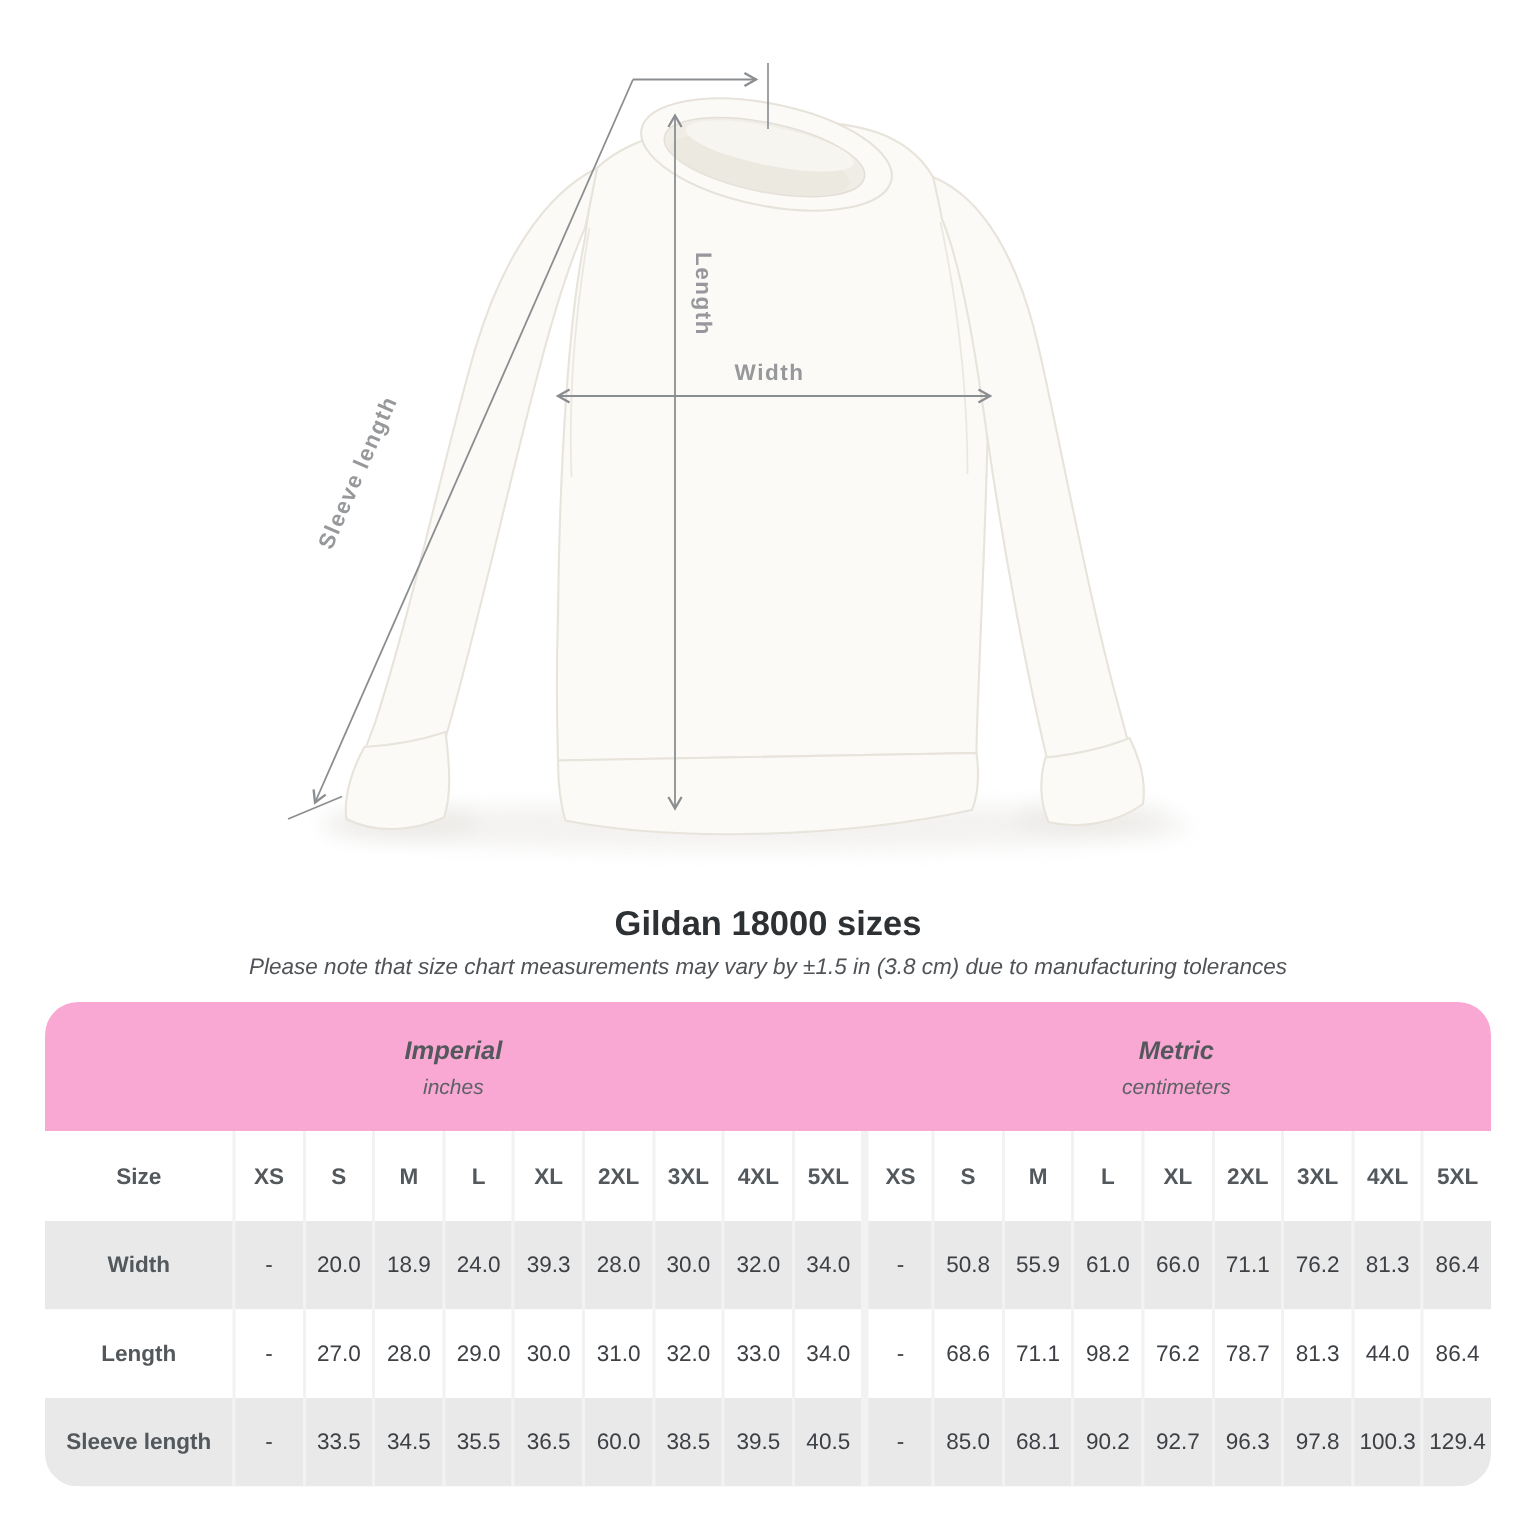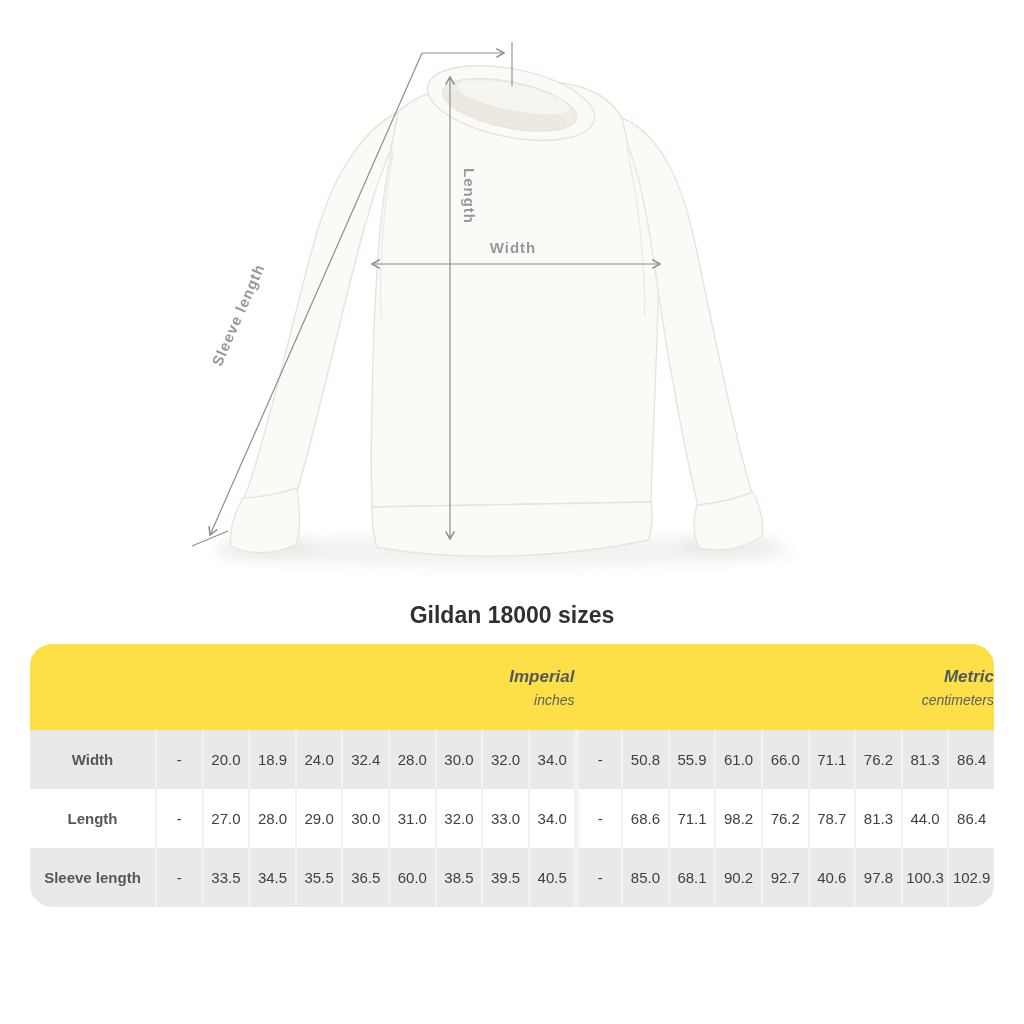--- a/index.html
+++ b/index.html
@@ -12,21 +12,21 @@
               fill:#96989b;letter-spacing:1px;}
   .garment{stroke:#e8e4dc;stroke-width:1.4;fill:#fbfaf6;}
   .garment-seam{stroke:#ece8e1;stroke-width:1.2;fill:none;}
   .title{margin:2px 0 0;text-align:center;font-size:23px;font-weight:700;color:#2e3133;}
   .note{margin:7px 0 0;text-align:center;font-style:italic;font-size:15px;color:#4f5357;}
   .table-wrap{width:964px;margin:15px auto 0;border-radius:22px;overflow:hidden;background:#fff;}
   table{width:100%;border-collapse:separate;border-spacing:0;table-layout:fixed;}
   col.c-size{width:125px;}
   th,td{text-align:center;vertical-align:middle;padding:0;box-sizing:border-box;
         font-size:15px;font-family:"Liberation Sans",sans-serif;}
-  .unit-row th{background:#fde047;height:86px;vertical-align:middle;text-align:right;}
+  .unit-row th{background:#f9a8d4;height:86px;vertical-align:middle;}
   .u-name{font-size:17px;font-weight:700;font-style:italic;color:#54585c;}
   .u-sub{font-size:14px;font-weight:400;font-style:italic;color:#5d6165;margin-top:5px;}
   .size-row th{height:60px;background:#ffffff;color:#53585c;font-weight:700;}
   .data-row th,.data-row td{height:59px;background:#ffffff;}
   .data-row th.rowlab{font-weight:700;color:#53585c;}
   .data-row td{font-weight:400;color:#3d4145;}
   .data-row.alt th,.data-row.alt td{background:#e9e9e9;}
   .sep{border-left:2px solid #f2f2f2;}
   .m0{border-left:5px solid #f2f2f2;}
 </style>
@@ -99,48 +99,70 @@
         <path class="meas-line" d="M372,264 L660,264" marker-start="url(#arr)" marker-end="url(#arr)"></path>
 
         <text class="meas-label" transform="translate(464,168) rotate(90)">Length</text>
         <text class="meas-label" x="513" y="253" text-anchor="middle">Width</text>
         <text class="meas-label" transform="translate(243,317) rotate(-66.3)" text-anchor="middle">Sleeve length</text>
       </g>
     </svg>
   </div>
 
   <h1 class="title">Gildan 18000 sizes</h1>
+  <p class="note">Please note that size chart measurements may vary by ±1.5 in (3.8 cm) due to manufacturing tolerances</p>
 
   <div class="table-wrap">
     <table>
       <colgroup>
         <col class="c-size">
         <col span="18">
       </colgroup>
 
       <tbody>
           <tr class="unit-row">
         <th colspan="10">
           <div class="u-name">Imperial</div>
           <div class="u-sub">inches</div>
         </th>
         <th colspan="9">
           <div class="u-name">Metric</div>
           <div class="u-sub">centimeters</div>
         </th>
       </tr>
 
+      <tr class="size-row">
+        <th class="rowlab">Size</th>
+        <th class="sep">XS</th>
+        <th class="sep">S</th>
+        <th class="sep">M</th>
+        <th class="sep">L</th>
+        <th class="sep">XL</th>
+        <th class="sep">2XL</th>
+        <th class="sep">3XL</th>
+        <th class="sep">4XL</th>
+        <th class="sep">5XL</th>
+        <th class="m0">XS</th>
+        <th class="sep">S</th>
+        <th class="sep">M</th>
+        <th class="sep">L</th>
+        <th class="sep">XL</th>
+        <th class="sep">2XL</th>
+        <th class="sep">3XL</th>
+        <th class="sep">4XL</th>
+        <th class="sep">5XL</th>
+      </tr>
 
       <tr class="data-row alt">
         <th class="rowlab">Width</th>
         <td class="sep">-</td>
         <td class="sep">20.0</td>
         <td class="sep">18.9</td>
         <td class="sep">24.0</td>
-        <td class="sep">32.4</td>
+        <td class="sep">39.3</td>
         <td class="sep">28.0</td>
         <td class="sep">30.0</td>
         <td class="sep">32.0</td>
         <td class="sep">34.0</td>
         <td class="m0">-</td>
         <td class="sep">50.8</td>
         <td class="sep">55.9</td>
         <td class="sep">61.0</td>
         <td class="sep">66.0</td>
         <td class="sep">71.1</td>
@@ -180,21 +202,21 @@
         <td class="sep">36.5</td>
         <td class="sep">60.0</td>
         <td class="sep">38.5</td>
         <td class="sep">39.5</td>
         <td class="sep">40.5</td>
         <td class="m0">-</td>
         <td class="sep">85.0</td>
         <td class="sep">68.1</td>
         <td class="sep">90.2</td>
         <td class="sep">92.7</td>
-        <td class="sep">40.6</td>
+        <td class="sep">96.3</td>
         <td class="sep">97.8</td>
         <td class="sep">100.3</td>
-        <td class="sep">102.9</td>
+        <td class="sep">129.4</td>
       </tr>
     </tbody>
       </table>
   </div>
 </div>
 
 </body></html>

